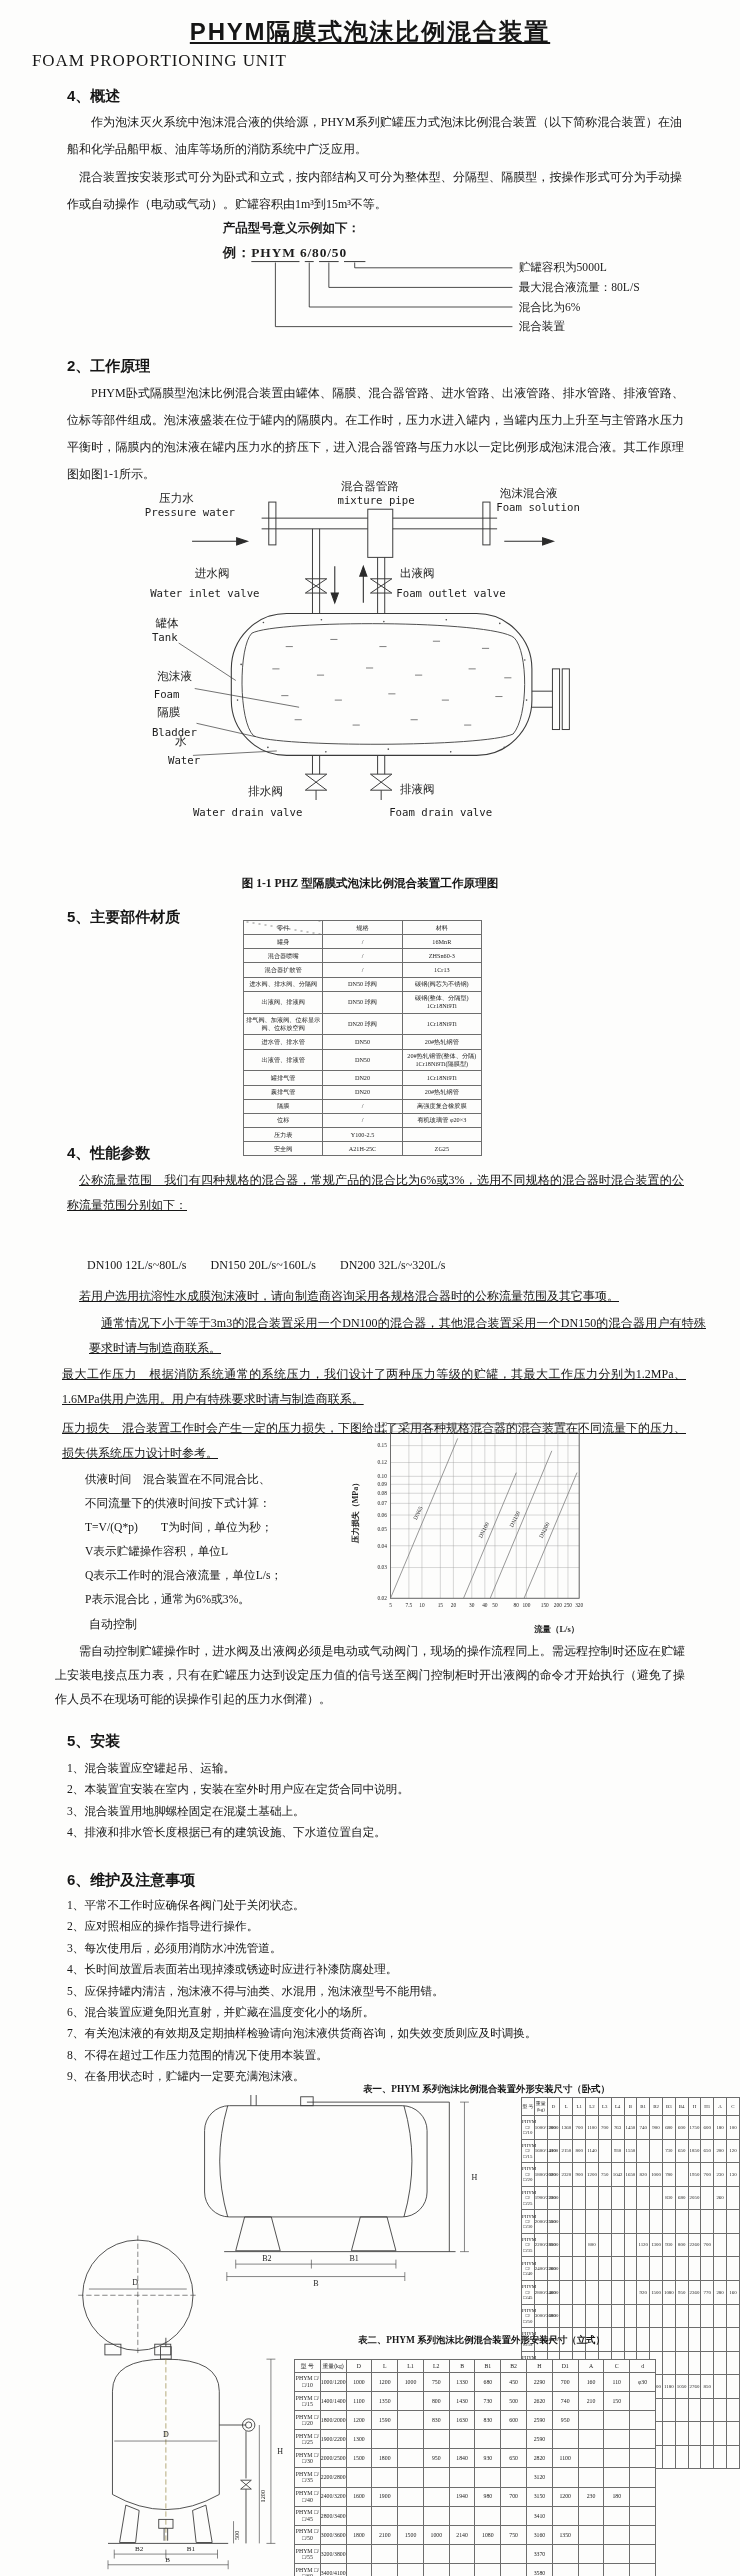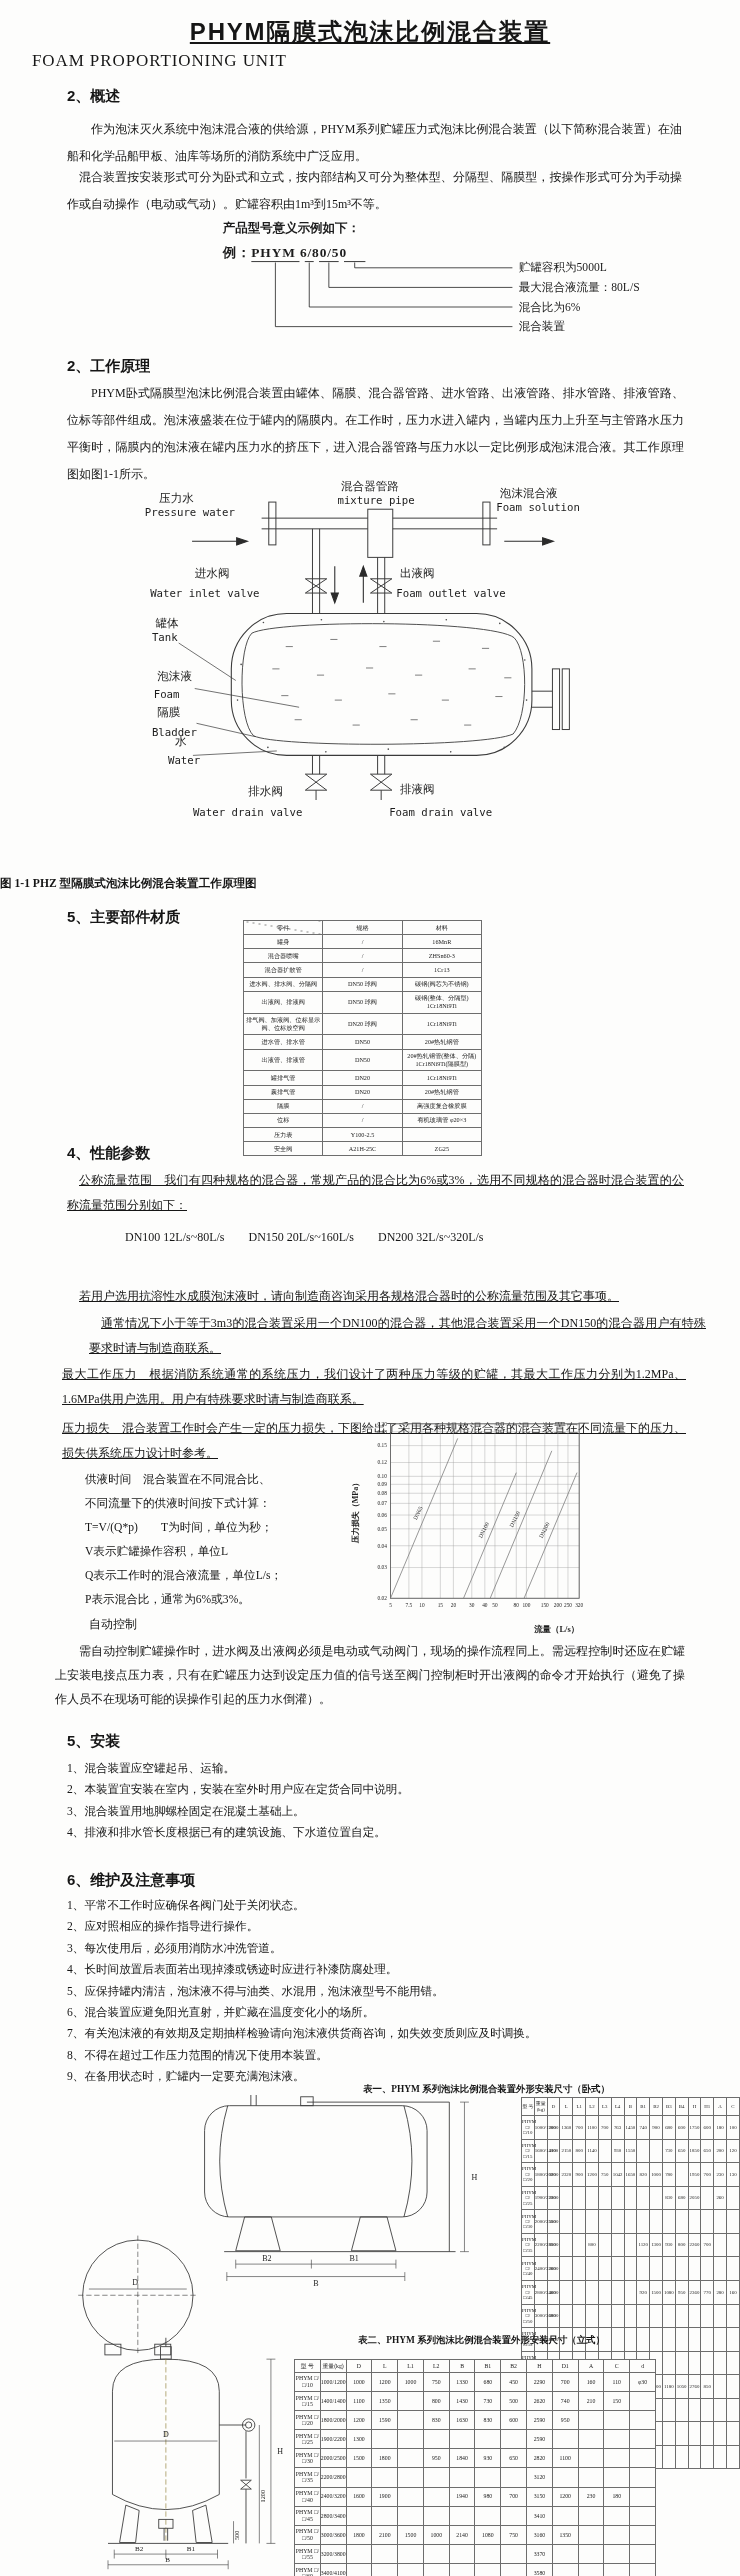--- a/index.html
+++ b/index.html
@@ -8,21 +8,21 @@
   .abs{position:absolute;}
   .doc-title{width:100%;text-align:center;font-family:"Liberation Sans",sans-serif;
              font-weight:bold;font-size:24px;letter-spacing:1.8px;}
   .doc-sub{width:100%;text-align:left;font-family:"Liberation Serif",serif;
            font-size:17px;letter-spacing:0.9px;padding-left:32px;}
   .sec-h{font-family:"Liberation Sans",sans-serif;font-weight:bold;font-size:15px;}
   .para{font-size:12px;line-height:27px;text-align:justify;}
   .para-t{font-size:12px;line-height:25px;text-align:justify;text-decoration:underline;}
   .ind{text-indent:2em;}
   .flow-line{font-size:12px;}
-  .fig-cap{font-size:11.6px;font-weight:bold;}
+  .fig-cap{font-size:11.6px;font-weight:bold;text-align:center;}
   .tbl-cap{font-size:9.4px;font-weight:bold;text-align:center;}
   .li{font-size:11.6px;line-height:13.4px;margin-bottom:8px;white-space:nowrap;}
   .st-line{font-size:11.6px;line-height:24px;white-space:nowrap;}
   table{border-collapse:collapse;background:#fdfdfc;}
   td,th{border:0.5px solid #6d6d6d;text-align:center;font-weight:normal;
         font-family:"Liberation Serif",serif;color:#222;}
   #materials-table td,#materials-table th{font-size:6.2px;padding:2.7px 0.9px;line-height:1.25;}
   #materials-table{width:239px;table-layout:fixed;}
   #materials-table th:first-child{background:linear-gradient(to top right,transparent 49.5%,#888 49.5%,#888 50.5%,transparent 50.5%);}
   #table1{width:219px;table-layout:fixed;}
@@ -33,22 +33,22 @@
   .en-lab{font-family:"DejaVu Sans Mono",monospace;}
 </style>
 </head>
 <body>
 
 <div class="page">
 
   <div class="abs doc-title" style="top:16px;left:0;text-decoration:underline;">PHYM隔膜式泡沫比例混合装置</div>
   <div class="abs doc-sub" style="top:51px;left:0;">FOAM PROPORTIONING UNIT</div>
 
-  <div class="abs sec-h" style="top:87px;left:67px;">2、概述</div>
-  <div class="abs para ind" style="top:109px;left:67px;width:615px;margin-top:7px;">作为泡沫灭火系统中泡沫混合液的供给源，PHYM系列贮罐压力式泡沫比例混合装置（以下简称混合装置）在油船和化学品船甲板、油库等场所的消防系统中广泛应用。</div>
+  <div class="abs sec-h" style="top:87px;left:67px;">4、概述</div>
+  <div class="abs para ind" style="top:109px;left:67px;width:615px;">作为泡沫灭火系统中泡沫混合液的供给源，PHYM系列贮罐压力式泡沫比例混合装置（以下简称混合装置）在油船和化学品船甲板、油库等场所的消防系统中广泛应用。</div>
   <div class="abs para" style="top:164px;left:67px;width:615px;text-indent:1em;">混合装置按安装形式可分为卧式和立式，按内部结构又可分为整体型、分隔型、隔膜型，按操作形式可分为手动操作或自动操作（电动或气动）。贮罐容积由1m³到15m³不等。</div>
 
   <svg class="abs" style="top:216px;left:205px;" width="499" height="125" viewBox="0 0 560 140">
     <text x="20" y="18" font-size="14" font-weight="bold">产品型号意义示例如下：</text>
     <text x="20" y="46" font-size="15" font-weight="bold" letter-spacing="1">例：PHYM 6/80/50</text>
     <g stroke="#222" stroke-width="1">
       <line x1="52" y1="51" x2="106" y2="51"></line>
         <line x1="112" y1="51" x2="122" y2="51"></line>
       <line x1="128" y1="51" x2="150" y2="51"></line>
         <line x1="156" y1="51" x2="180" y2="51"></line>
@@ -272,21 +272,21 @@
         <tr>
           <td>安全阀</td>
           <td>A21H-25C</td>
           <td>ZG25</td>
         </tr>
       </tbody>
     </table>
 
   <div class="abs sec-h" style="top:1144px;left:67px;">4、性能参数</div>
   <div class="abs para-t" style="top:1168px;left:67px;width:617px;text-indent:1em;">公称流量范围　我们有四种规格的混合器，常规产品的混合比为6%或3%，选用不同规格的混合器时混合装置的公称流量范围分别如下：</div>
-  <div class="abs flow-line" style="top:1229px;left:87px;margin-left:38px;">DN100  12L/s~80L/s　　DN150  20L/s~160L/s　　DN200  32L/s~320L/s</div>
+  <div class="abs flow-line" style="top:1257px;left:87px;">DN100  12L/s~80L/s　　DN150  20L/s~160L/s　　DN200  32L/s~320L/s</div>
   <div class="abs para-t" style="top:1284px;left:67px;width:617px;text-indent:1em;">若用户选用抗溶性水成膜泡沫液时，请向制造商咨询采用各规格混合器时的公称流量范围及其它事项。</div>
   <div class="abs para-t" style="top:1311px;left:67px;width:617px;text-indent:1em;margin-left:22px;">通常情况下小于等于3m3的混合装置采用一个DN100的混合器，其他混合装置采用一个DN150的混合器用户有特殊要求时请与制造商联系。</div>
   <div class="abs para-t" style="top:1362px;left:62px;width:624px;">最大工作压力　根据消防系统通常的系统压力，我们设计了两种压力等级的贮罐，其最大工作压力分别为1.2MPa、1.6MPa供用户选用。用户有特殊要求时请与制造商联系。</div>
   <div class="abs para-t" style="top:1416px;left:62px;width:624px;">压力损失　混合装置工作时会产生一定的压力损失，下图给出了采用各种规格混合器的混合装置在不同流量下的压力、损失供系统压力设计时参考。</div>
 
   <div class="abs" style="top:1468px;left:85px;width:267px;">
       <div class="st-line">供液时间　混合装置在不同混合比、</div>
       <div class="st-line">不同流量下的供液时间按下式计算：</div>
       <div class="st-line">T=V/(Q*p)　　T为时间，单位为秒；</div>
       <div class="st-line">V表示贮罐操作容积，单位L</div>

